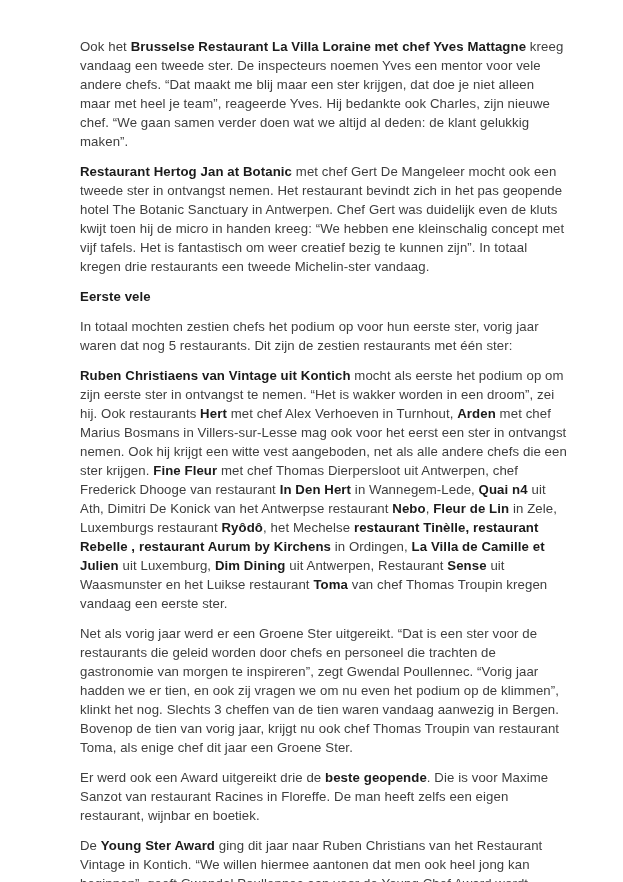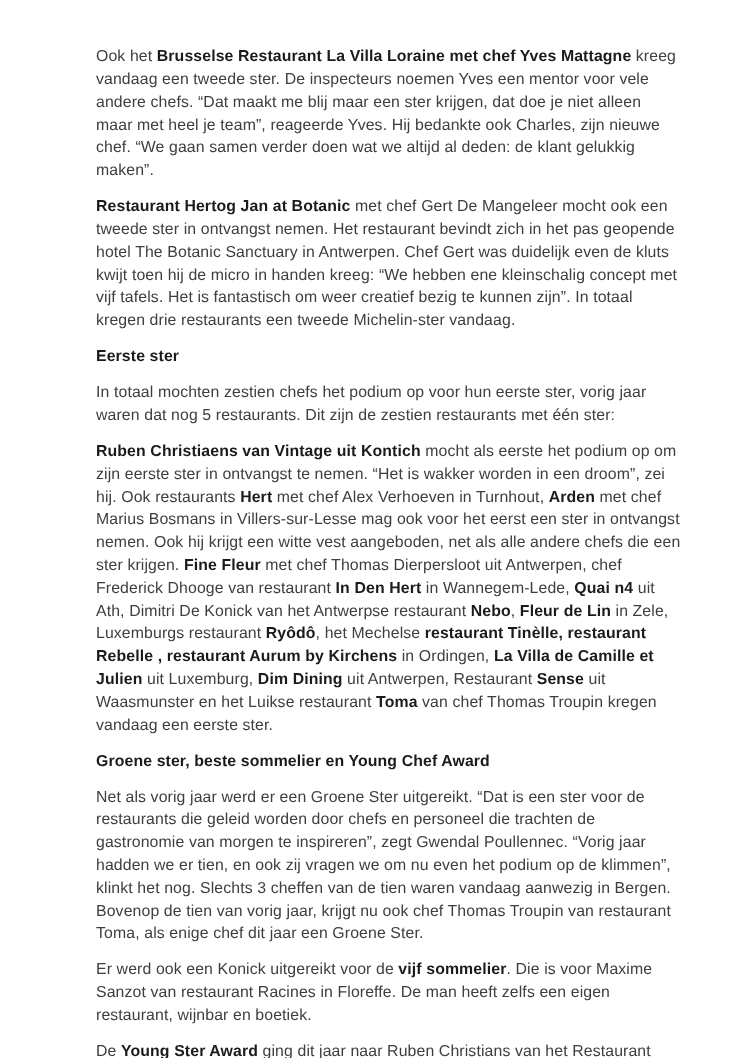--- a/index.html
+++ b/index.html
@@ -46,21 +46,20 @@
     color: var(--bold-color);
   }
 </style>
 </head>
 <body>
 
 <main class="page">
   <article class="article">
       <p><span>Ook het </span><strong>Brusselse Restaurant La Villa Loraine met chef Yves Mattagne</strong><span> kreeg vandaag een tweede ster. De inspecteurs noemen Yves een mentor voor vele andere chefs. “Dat maakt me blij maar een ster krijgen, dat doe je niet alleen maar met heel je team”, reageerde Yves. Hij bedankte ook Charles, zijn nieuwe chef. “We gaan samen verder doen wat we altijd al deden: de klant gelukkig maken”.</span></p>
       <p><strong>Restaurant Hertog Jan at Botanic</strong><span> met chef Gert De Mangeleer mocht ook een tweede ster in ontvangst nemen. Het restaurant bevindt zich in het pas geopende hotel The Botanic Sanctuary in Antwerpen. Chef Gert was duidelijk even de kluts kwijt toen hij de micro in handen kreeg: “We hebben ene kleinschalig concept met vijf tafels. Het is fantastisch om weer creatief bezig te kunnen zijn”. In totaal kregen drie restaurants een tweede Michelin-ster vandaag.</span></p>
-      <h2><strong>Eerste ster</strong></h2>
+      <h2><strong>Eerste vele</strong></h2>
       <p><span>In totaal mochten zestien chefs het podium op voor hun eerste ster, vorig jaar waren dat nog 5 restaurants. Dit zijn de zestien restaurants met één ster:</span></p>
       <p><strong>Ruben Christiaens van Vintage uit Kontich</strong><span> mocht als eerste het podium op om zijn eerste ster in ontvangst te nemen. “Het is wakker worden in een droom”, zei hij. Ook restaurants </span><strong>Hert</strong><span> met chef Alex Verhoeven in Turnhout, </span><strong>Arden</strong><span> met chef Marius Bosmans in Villers-sur-Lesse mag ook voor het eerst een ster in ontvangst nemen. Ook hij krijgt een witte vest aangeboden, net als alle andere chefs die een ster krijgen. </span><strong>Fine Fleur</strong><span> met chef Thomas Dierpersloot uit Antwerpen, chef Frederick Dhooge van restaurant </span><strong>In Den Hert</strong><span> in Wannegem-Lede, </span><strong>Quai n4</strong><span> uit Ath, Dimitri De Konick van het Antwerpse restaurant </span><strong>Nebo</strong><span>, </span><strong>Fleur de Lin</strong><span> in Zele, Luxemburgs restaurant </span><strong>Ryôdô</strong><span>, het Mechelse </span><strong>restaurant Tinèlle, restaurant Rebelle , restaurant Aurum by Kirchens</strong><span> in Ordingen, </span><strong>La Villa de Camille et Julien</strong><span> uit Luxemburg, </span><strong>Dim Dining</strong><span> uit Antwerpen, Restaurant </span><strong>Sense</strong><span> uit Waasmunster en het Luikse restaurant </span><strong>Toma</strong><span> van chef Thomas Troupin kregen vandaag een eerste ster.</span></p>
-      <h2><strong>Groene ster, beste sommelier en Young Chef Award</strong></h2>
       <p><span>Net als vorig jaar werd er een Groene Ster uitgereikt. “Dat is een ster voor de restaurants die geleid worden door chefs en personeel die trachten de gastronomie van morgen te inspireren”, zegt Gwendal Poullennec. “Vorig jaar hadden we er tien, en ook zij vragen we om nu even het podium op de klimmen”, klinkt het nog. Slechts 3 cheffen van de tien waren vandaag aanwezig in Bergen. Bovenop de tien van vorig jaar, krijgt nu ook chef Thomas Troupin van restaurant Toma, als enige chef dit jaar een Groene Ster.</span></p>
-      <p><span>Er werd ook een Konick uitgereikt voor de </span><strong>vijf sommelier</strong><span>. Die is voor Maxime Sanzot van restaurant Racines in Floreffe. De man heeft zelfs een eigen restaurant, wijnbar en boetiek.</span></p>
+      <p><span>Er werd ook een Award uitgereikt drie de </span><strong>beste geopende</strong><span>. Die is voor Maxime Sanzot van restaurant Racines in Floreffe. De man heeft zelfs een eigen restaurant, wijnbar en boetiek.</span></p>
       <p><span>De </span><strong>Young Ster Award</strong><span> ging dit jaar naar Ruben Christians van het Restaurant Vintage in Kontich. “We willen hiermee aantonen dat men ook heel jong kan beginnen”, geeft Gwendal Poullennec aan voor de Young Chef Award wordt uitgereikt aan een jong talent. Ruben is 25 jaar oud. Hij krijgt een cheffenvest alsook een award van Michelin.</span></p>
     </article>
 </main>
 
 </body></html>

